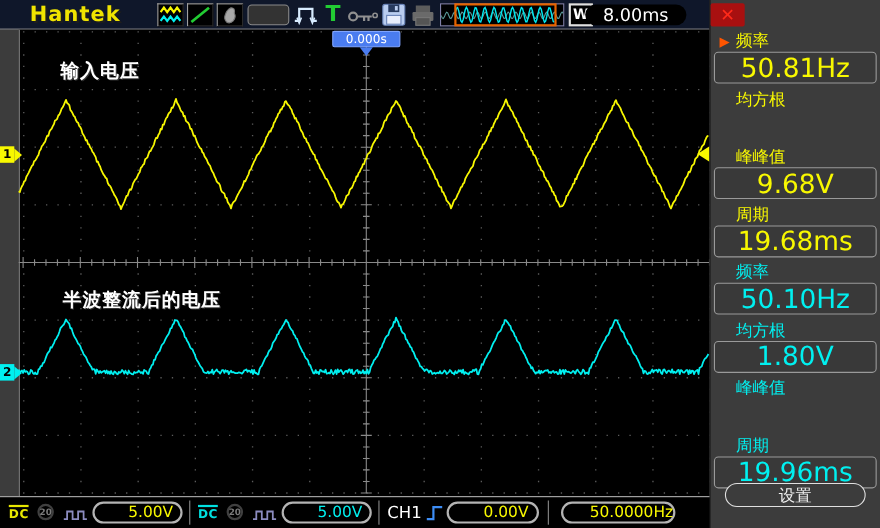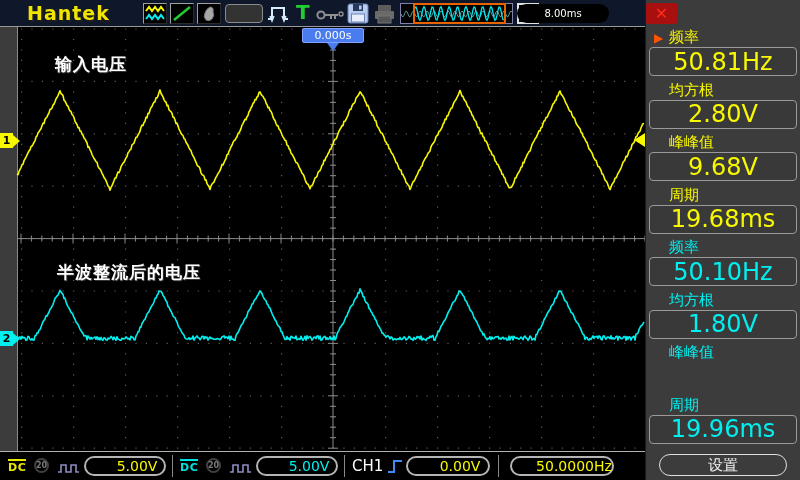--- a/index.html
+++ b/index.html
@@ -9,36 +9,36 @@
 
   
   .topbar{left:0;top:0;width:645px;height:27px;background:#0f172a;border-bottom:1px solid #9a9a9a;box-sizing:border-box;}
   .logo{left:27px;top:2px;color:#f0e400;font-size:19px;font-weight:bold;letter-spacing:1px;text-shadow:2px 2px 0 #1e1e1e;}
   .tb-btn{width:24px;height:21px;top:3px;background:#000;border:1px solid;border-color:#a0a0a0 #2a2a2a #2a2a2a #a0a0a0;box-sizing:border-box;display:flex;align-items:center;justify-content:center;}
   .slot{left:225px;top:4px;width:36px;height:17px;border:1px solid #8a8a8a;border-radius:4px;background:#333;}
   .tchar{font-size:20px;font-weight:bold;color:#22cc33;top:0px;left:296px;}
   .record{left:400px;top:3px;width:113px;height:21px;background:#000;border:1px solid #8080a8;box-sizing:border-box;}
   .window-rect{left:12px;top:-1px;width:93px;height:21px;border:2px solid #e86400;box-sizing:border-box;background:transparent;}
   .wbtn{left:517px;top:3px;width:22px;height:21px;background:#000;border:2px solid #e0e0e0;box-sizing:border-box;color:#fff;font-size:13px;font-weight:bold;display:flex;align-items:center;justify-content:center;}
-  .tb-pill{left:517px;top:4px;width:92px;height:19px;background:#000;border-radius:10px;color:#fff;font-size:10px;display:flex;align-items:center;justify-content:center;}
+  .tb-pill{left:532px;top:4px;width:92px;height:19px;background:#000;border-radius:10px;color:#fff;font-size:16px;display:flex;align-items:center;justify-content:center;}
 
   
   .sidebar{left:645px;top:0;width:155px;height:480px;background:#3c3c3c;border-left:1px solid #1c1c1c;box-sizing:border-box;}
   .sb-head{left:0;top:0;width:154px;height:27px;display:flex;align-items:center;}
   .sb-title{flex:1;text-align:center;color:#fff;font-size:16px;padding-left:26px;}
   .xbtn{width:31px;height:21px;margin-right:4px;background:#a81010;border-radius:2px;color:#ff2a1a;font-size:16px;font-weight:bold;display:flex;align-items:center;justify-content:center;line-height:1;}
   .m-list{left:0;top:28px;width:154px;}
   .m-item{height:52.5px;box-sizing:border-box;}
   .m-labelrow{height:19px;display:flex;align-items:center;font-size:15px;}
   .m-arrow{width:15px;padding-left:8px;color:#ff5500;font-size:12px;}
   .m-value{margin:0 3px;height:29px;border:1px solid #9a9a9a;border-radius:4px;box-sizing:border-box;background:#393939;
            font-size:24px;display:flex;align-items:center;justify-content:center;letter-spacing:0px;}
   .ch1 .m-labelrow,.ch1 .m-value{color:#f8f800;}
   .ch2 .m-labelrow,.ch2 .m-value{color:#00f0f0;}
-  .set-btn{left:13px;bottom:4px;width:128px;height:22px;border:1px solid #e0e0e0;border-radius:11px;background:#3c3c3c;
+  .set-btn{left:13px;bottom:19px;width:128px;height:22px;border:1px solid #e0e0e0;border-radius:11px;background:#3c3c3c;
            color:#f0f0f0;font-size:15px;display:flex;align-items:center;justify-content:center;box-sizing:border-box;}
 
   
   .screen{left:0;top:27px;width:645px;height:425px;background:#3c3c3c;}
   .plot{left:17px;top:0;width:628px;height:425px;background:#000;border-left:1px solid #8a8a8a;box-sizing:border-box;}
   .anno{color:#fff;font-size:17px;font-weight:bold;text-shadow:1px 1px 0 #333;letter-spacing:1px;}
   .chtag{left:0;width:13px;height:15px;color:#000;font-size:11px;font-weight:bold;display:flex;align-items:center;justify-content:center;}
   .chtag::after{content:"";position:absolute;left:13px;top:1.5px;border-left:7px solid;border-top:6px solid transparent!important;border-bottom:6px solid transparent!important;border-color:inherit;}
   .tag1{top:106px;background:#f8f800;border-color:#f8f800;}
   .tag2{top:304px;background:#00f0f0;border-color:#00f0f0;}
@@ -159,21 +159,20 @@
       <span class="m-label-text">频率</span>
     </div>
     <div class="m-value">50.81Hz</div>
   </div>
 
   <div class="m-item ch1">
     <div class="m-labelrow">
       <span class="m-arrow" style="visibility: hidden;">▶</span>
       <span class="m-label-text">均方根</span>
     </div>
-    <div class="m-value">2.80V</div>
   </div>
 
   <div class="m-item ch1">
     <div class="m-labelrow">
       <span class="m-arrow" style="visibility: hidden;">▶</span>
       <span class="m-label-text">峰峰值</span>
     </div>
     <div class="m-value">9.68V</div>
   </div>
 

